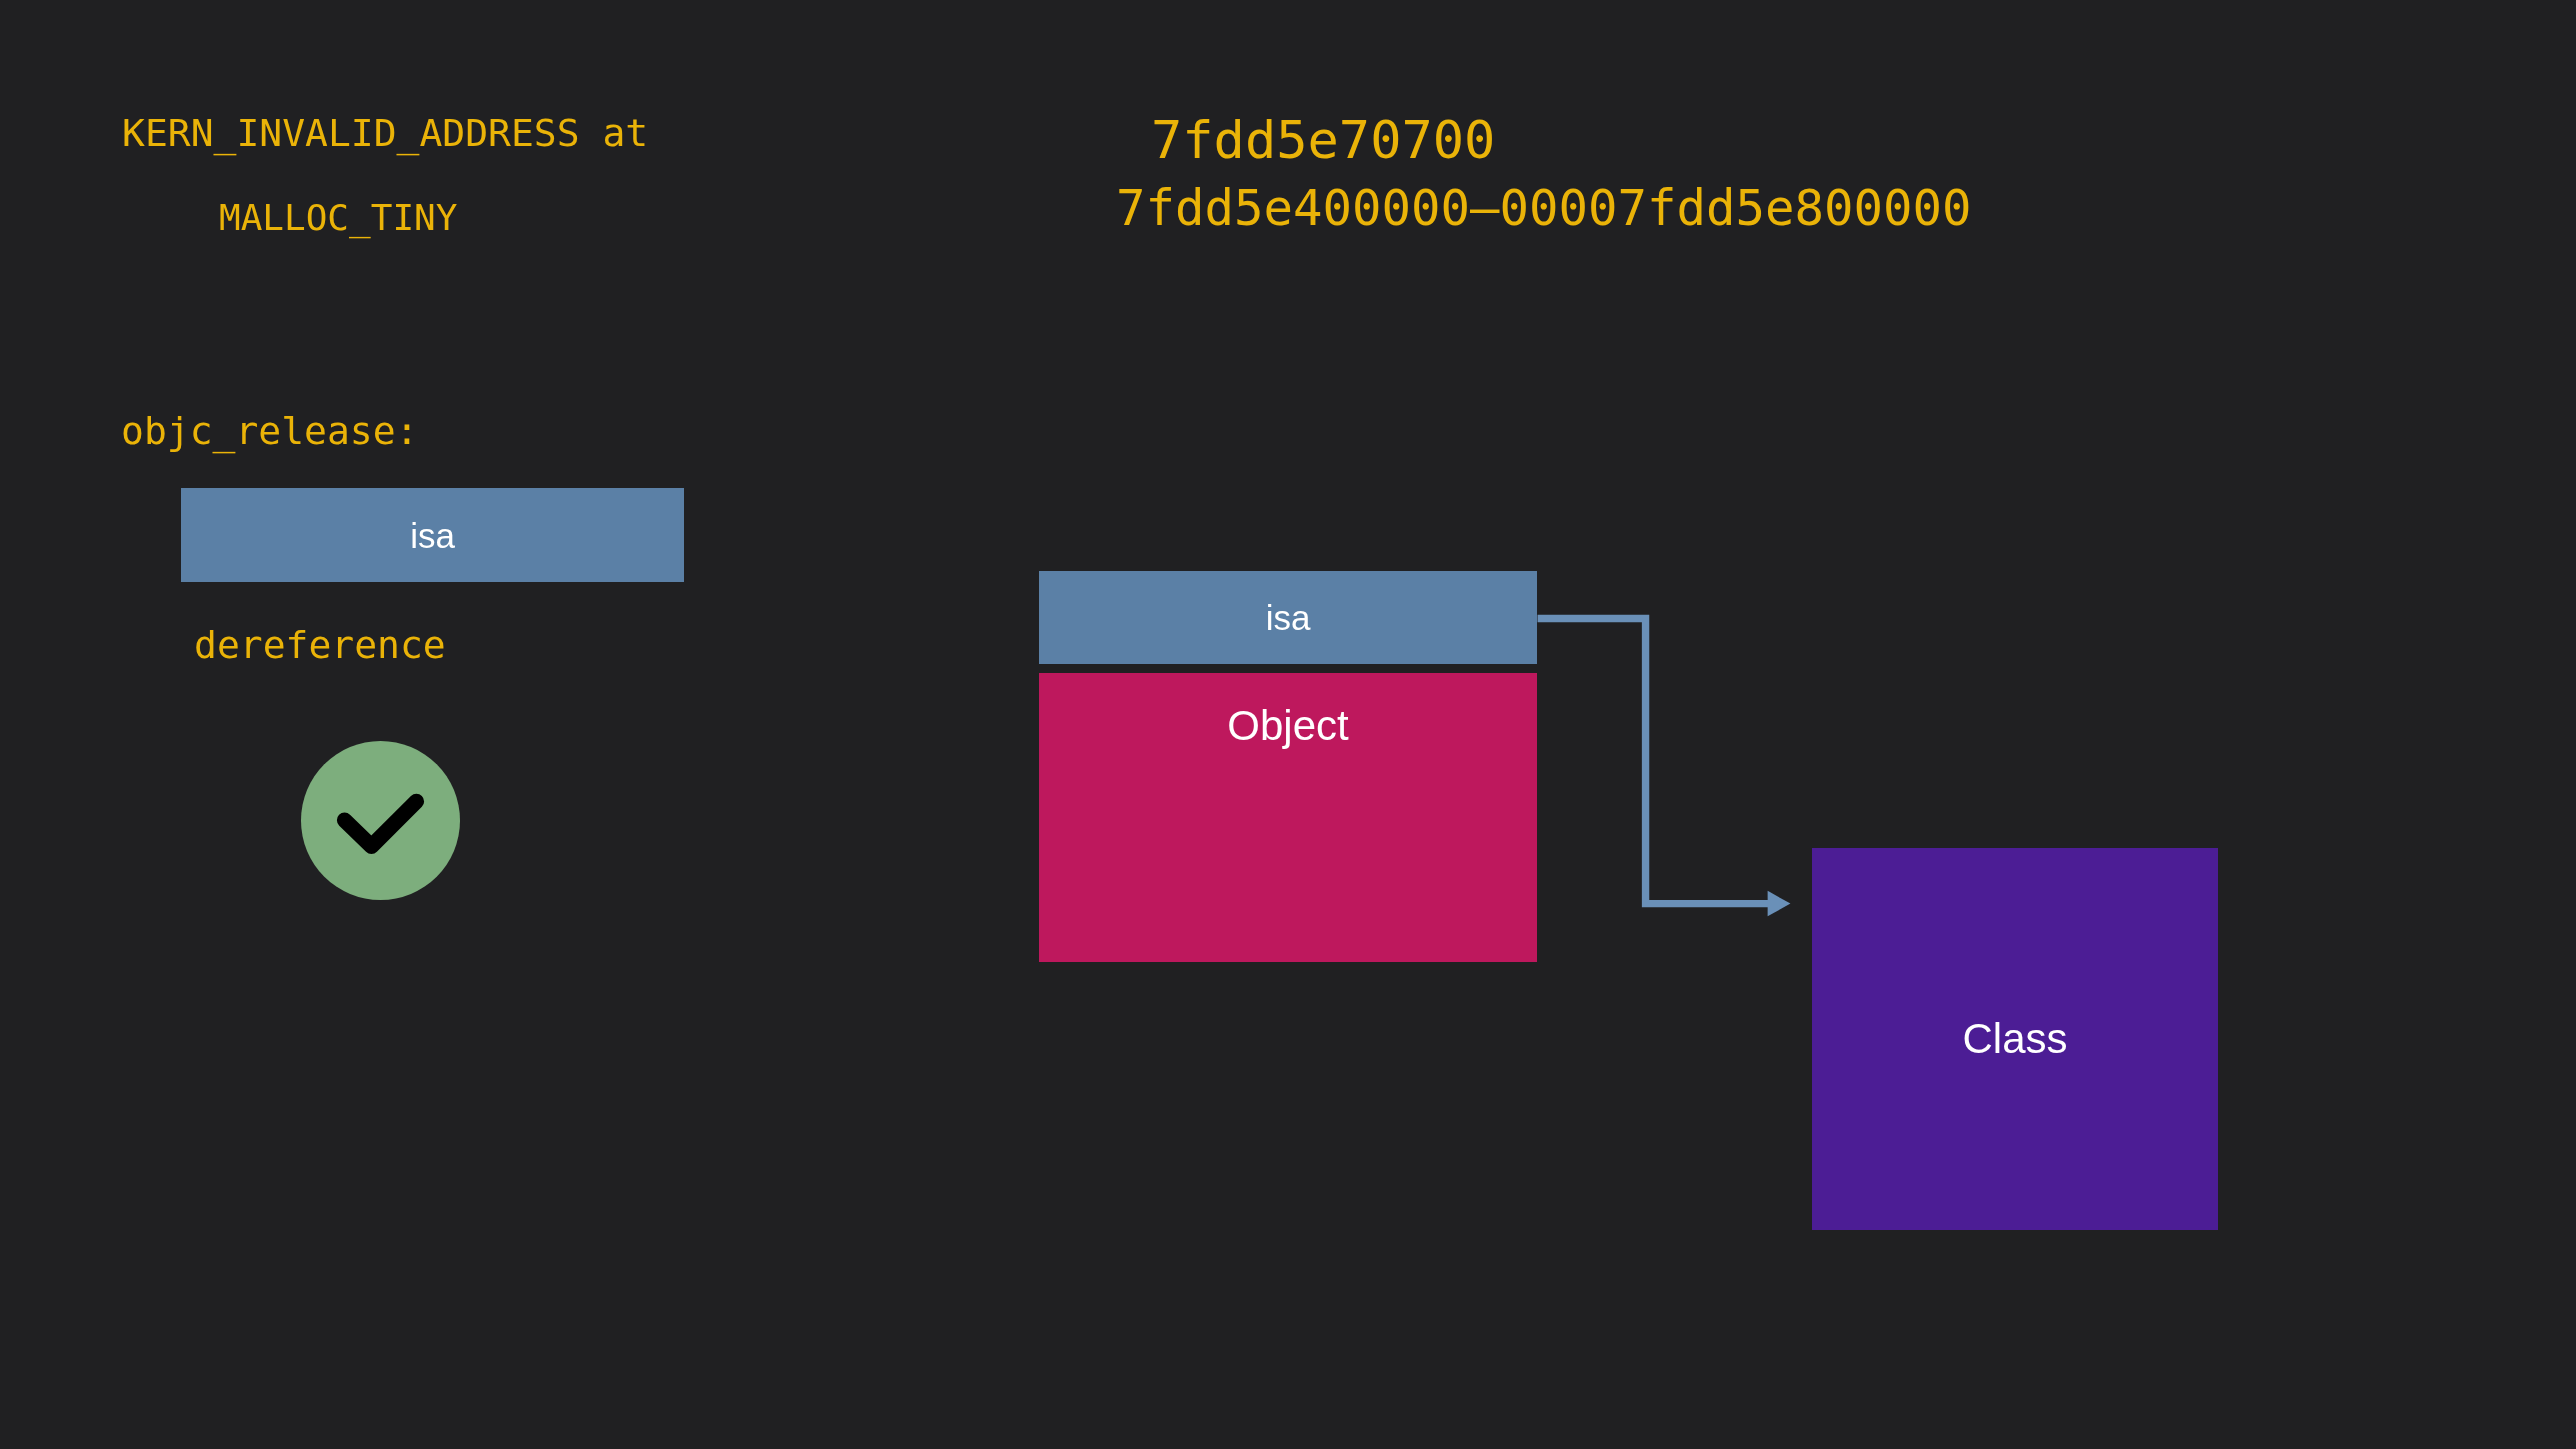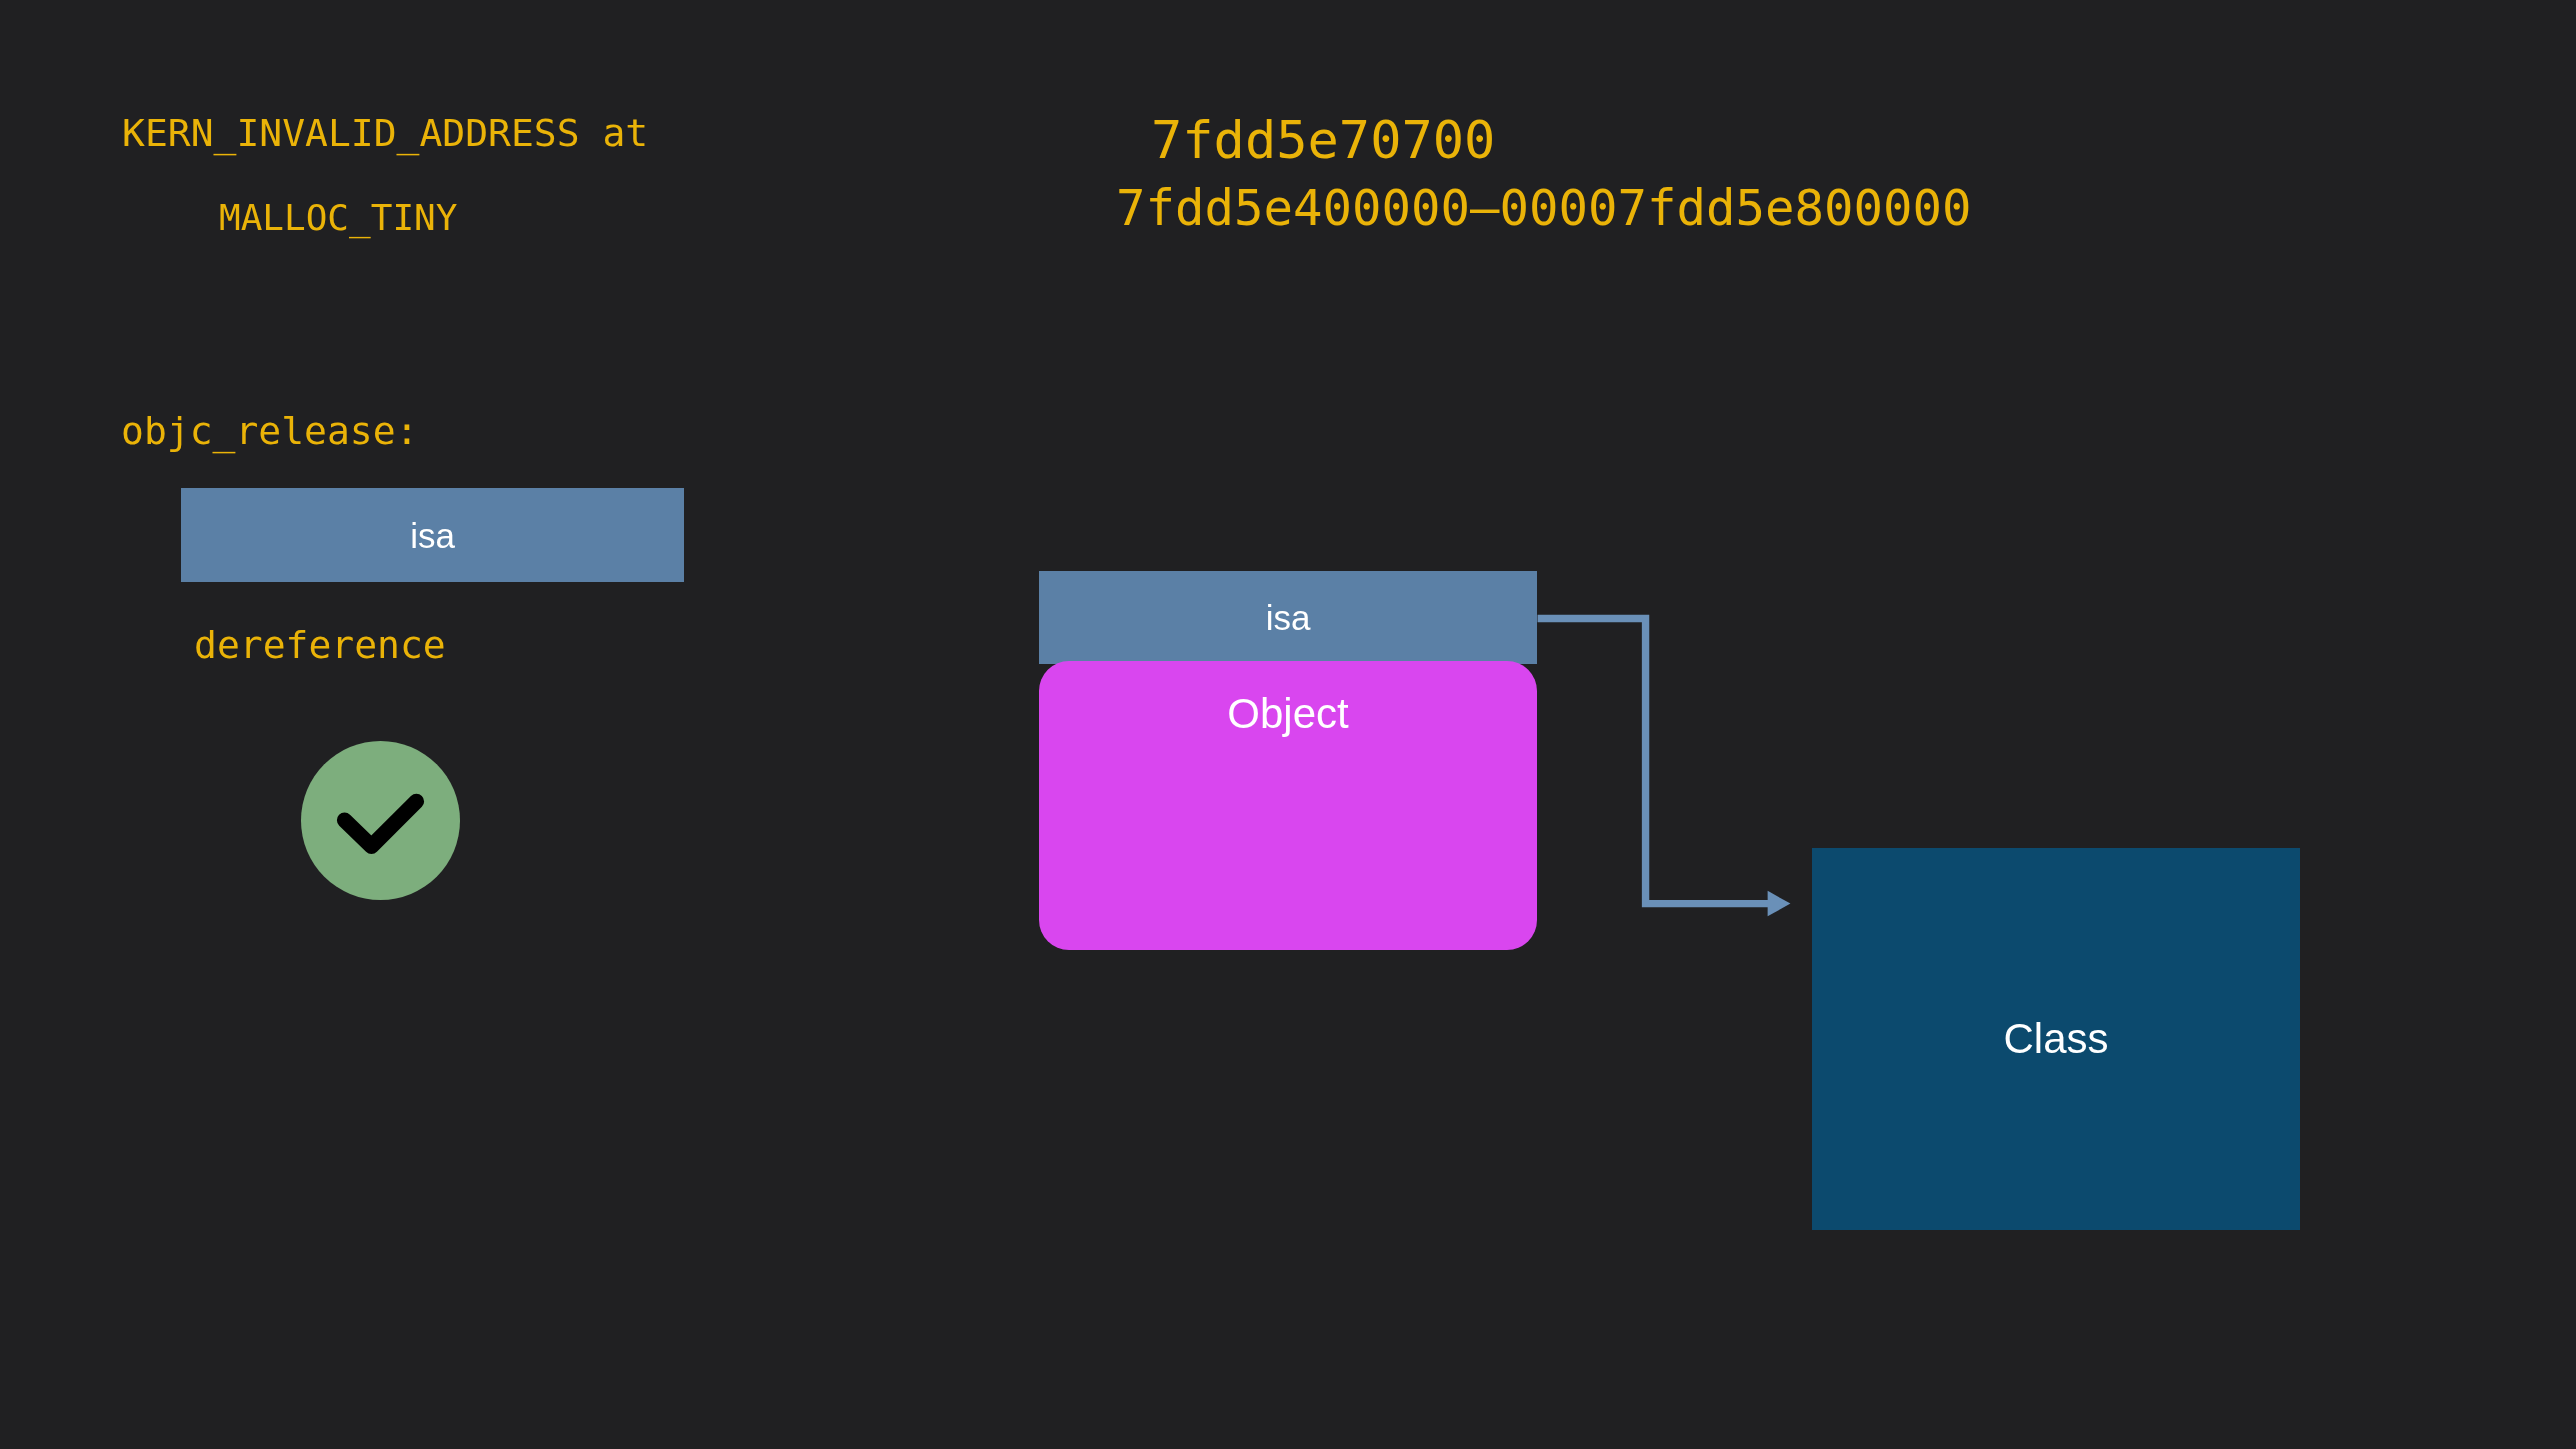--- a/index.html
+++ b/index.html
@@ -110,25 +110,24 @@
     width: 100%;
     height: 93px;
     background: #5b80a6;
     display: flex;
     align-items: center;
     justify-content: center;
   }
   #object-body {
     position: absolute;
     left: 0;
-    top: 90px;
+    top: 102px;
     width: 100%;
     height: 289px;
-    background: #d946ef;
-    border-radius: 30px;
+    background: #be185d;
   }
   #object-body-label {
     position: absolute;
     left: 0;
     top: 32px;
     width: 100%;
     text-align: center;
   }
   .box-text {
     color: #ffffff;
@@ -141,23 +140,23 @@
     font-family: "Liberation Sans", sans-serif;
     font-size: 42px;
     line-height: 1;
   }
 
   
   #class-box {
     position: absolute;
     left: 1812px;
     top: 848px;
-    width: 488px;
+    width: 406px;
     height: 382px;
-    background: #0c4a6e;
+    background: #4c1d95;
   }
   #class-label {
     position: absolute;
     left: 0;
     top: 0;
     width: 100%;
     height: 100%;
     display: flex;
     align-items: center;
     justify-content: center;

